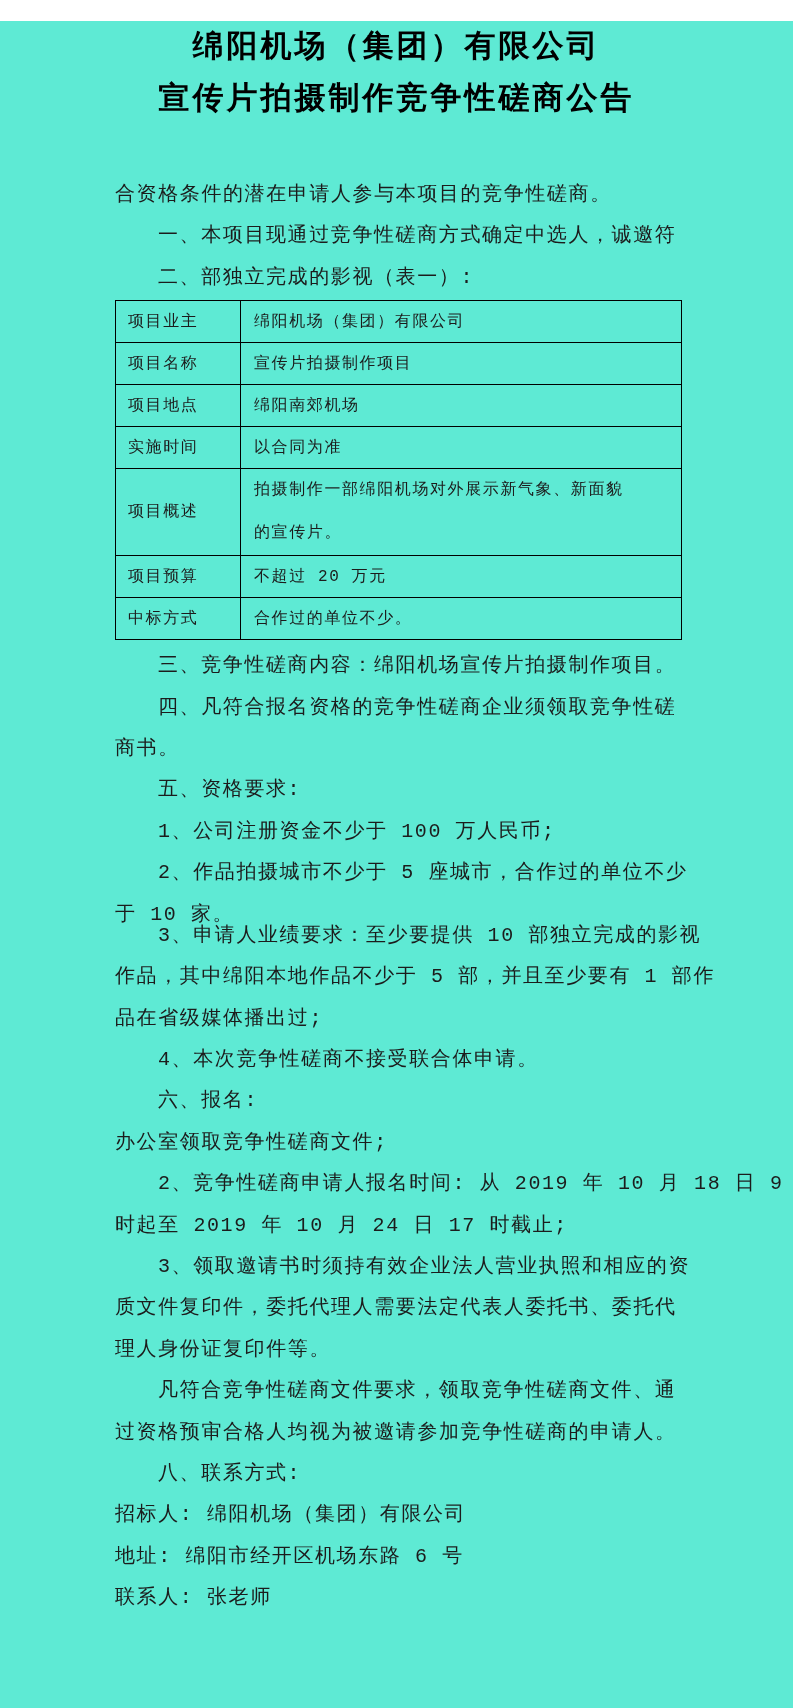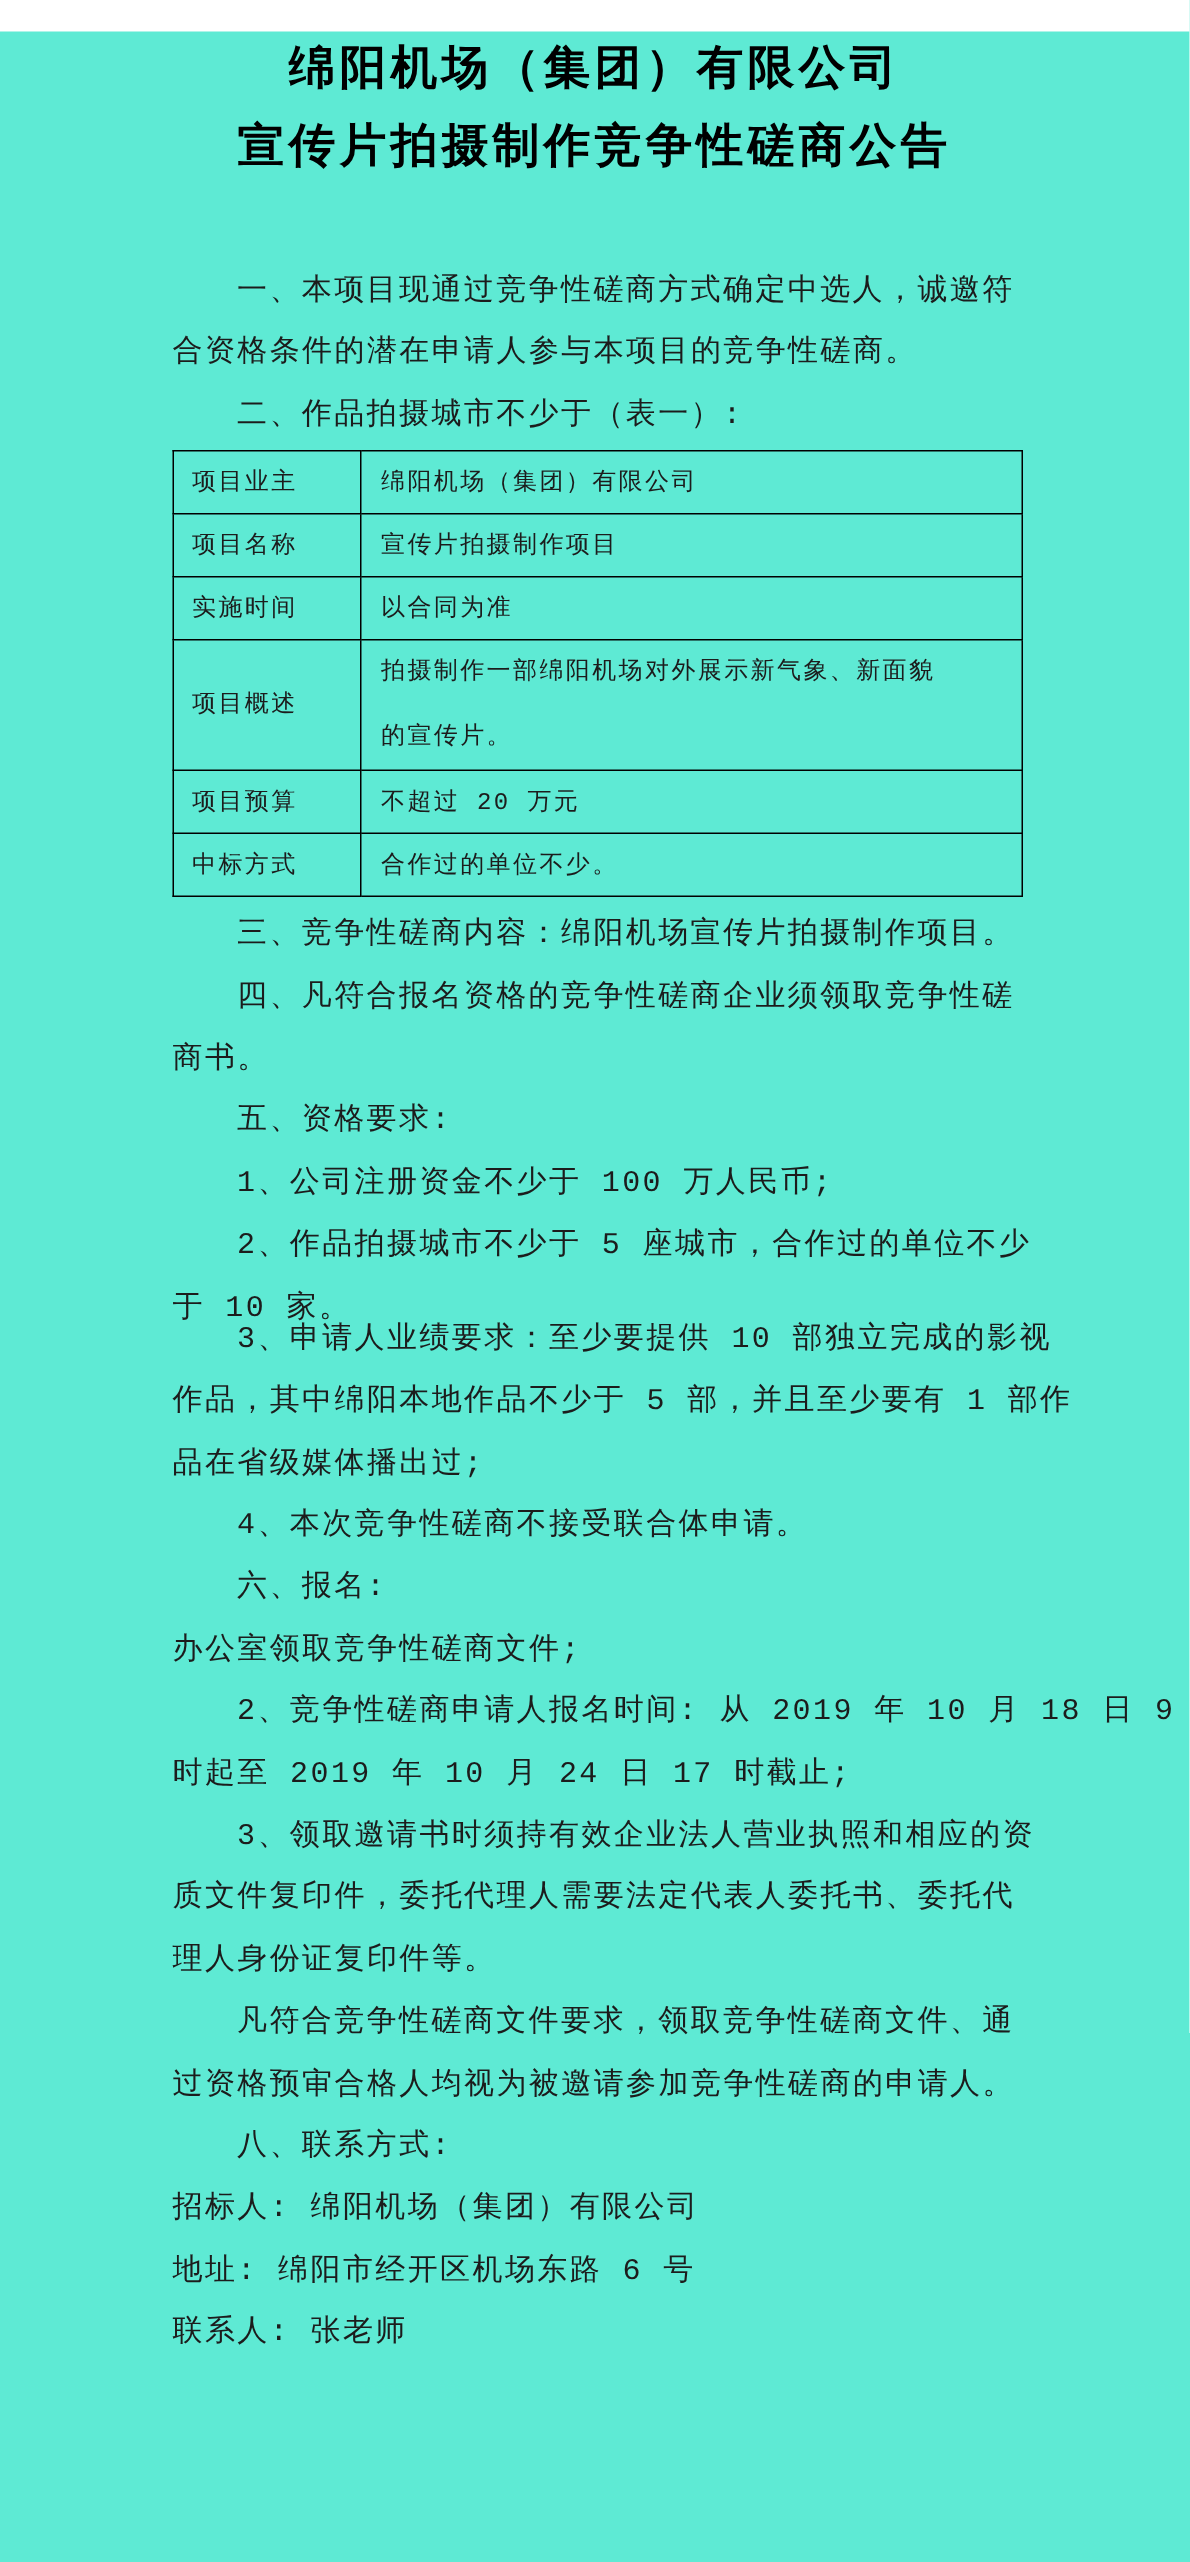--- a/index.html
+++ b/index.html
@@ -67,34 +67,38 @@
 <div class="page">
 
   <div class="titles">
     <div class="t">绵阳机场（集团）有限公司</div>
     <div class="t">宣传片拍摄制作竞争性磋商公告</div>
   </div>
 
   <div class="doc-body">
 
     <div>
+        <div class="ln">合资格条件的潜在申请人参与本项目的竞争性磋商。</div>
         <div class="ln indent">一、本项目现通过竞争性磋商方式确定中选人，诚邀符</div>
-        <div class="ln">合资格条件的潜在申请人参与本项目的竞争性磋商。</div>
-        <div class="ln indent">二、作品拍摄城市不少于（表一）:</div>
+        <div class="ln indent">二、部独立完成的影视（表一）:</div>
       </div>
 
     <table class="overview">
       <tbody>
         <tr>
           <td class="lbl">项目业主</td>
           <td class="val">绵阳机场（集团）有限公司</td>
         </tr>
         <tr>
           <td class="lbl">项目名称</td>
           <td class="val">宣传片拍摄制作项目</td>
+        </tr>
+        <tr>
+          <td class="lbl">项目地点</td>
+          <td class="val">绵阳南郊机场</td>
         </tr>
         <tr>
           <td class="lbl">实施时间</td>
           <td class="val">以合同为准</td>
         </tr>
         <tr class="tall">
           <td class="lbl">项目概述</td>
           <td class="val">拍摄制作一部绵阳机场对外展示新气象、新面貌
 的宣传片。</td>
         </tr>

